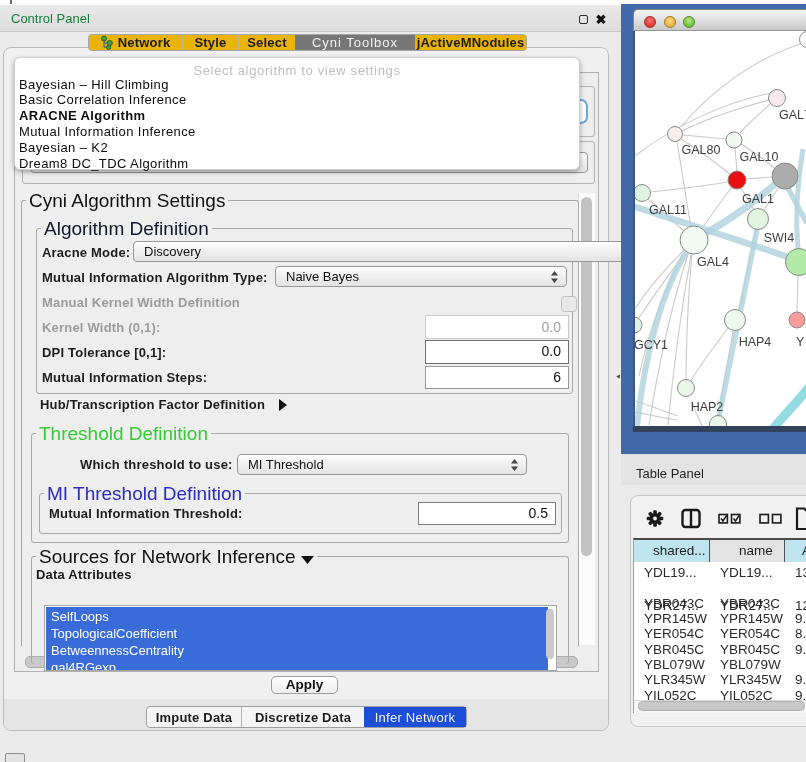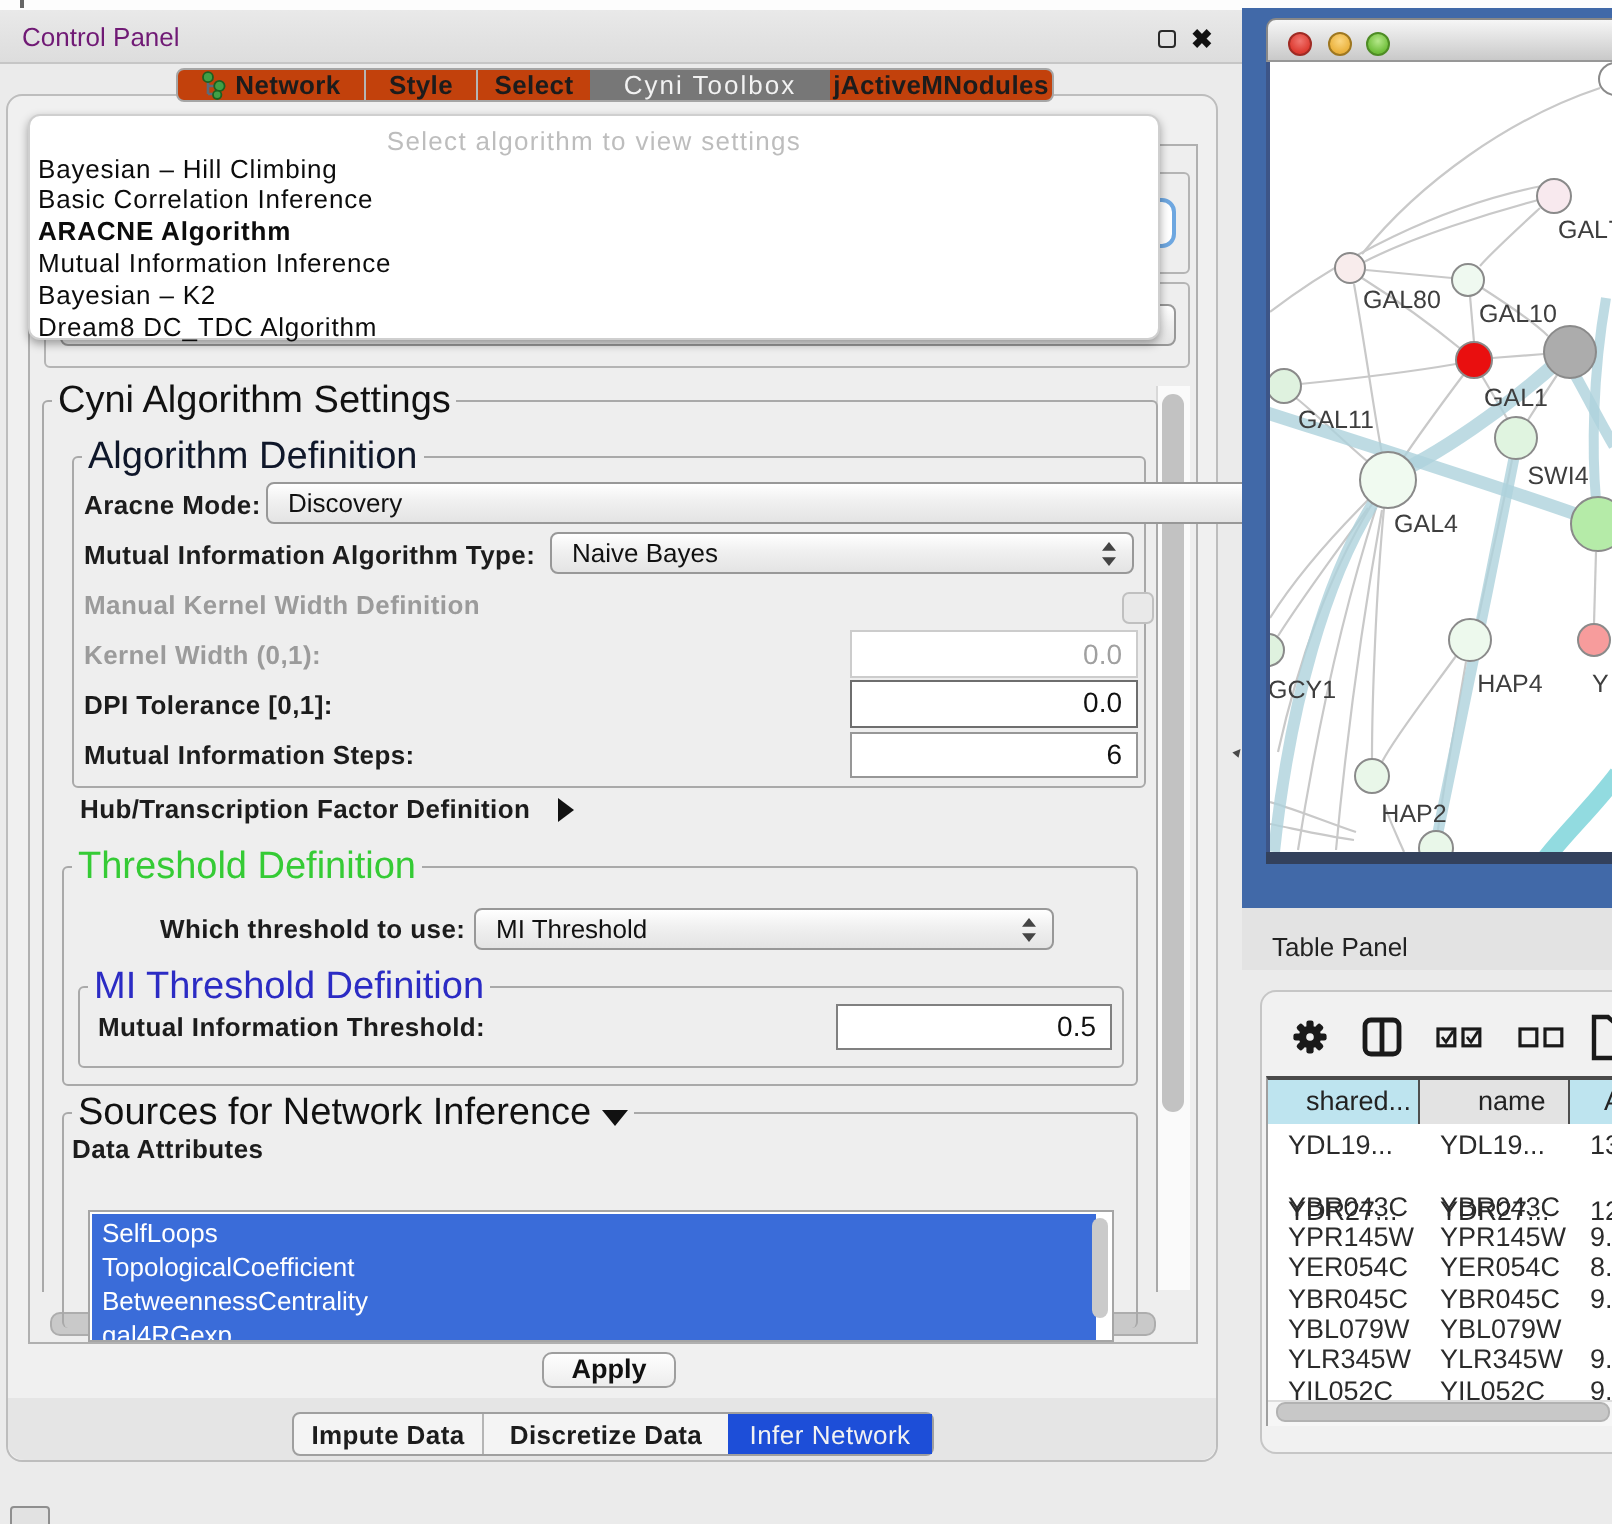--- a/index.html
+++ b/index.html
@@ -28,31 +28,31 @@
 <body>
 <div id="page">
 
   <div class="abs" style="left:0;top:0;width:806px;height:5px;background:#fdfdfd;"></div>
   <div class="abs" style="left:10px;top:0;width:2px;height:4px;background:#666;"></div>
 
   <div class="abs" style="left:0;top:5px;width:621px;height:729px;background:#ebebeb;"></div>
 
   <div class="abs" style="left:0;top:5px;width:621px;height:26px;
        background:linear-gradient(#e9e9e9,#dddddd);border-bottom:1px solid #c6c6c6;"></div>
-  <div class="abs" style="left:11px;top:11px;font-size:13px;color:#701a75;">Control Panel</div>
+  <div class="abs" style="left:11px;top:11px;font-size:13px;color:#15803d;">Control Panel</div>
   <div class="abs" style="left:579px;top:14.5px;width:7px;height:7px;border:1.7px solid #2a2a2a;border-radius:2px;"></div>
   <div class="abs" style="left:595.5px;top:12px;font-size:13px;color:#111;font-weight:bold;">✖</div>
 
   <div class="abs" style="left:3px;top:47px;width:606px;height:684px;background:#f0f0f0;
        border:1px solid #bdbdbd;border-radius:8px;box-sizing:border-box;"></div>
 
   <div class="abs" style="left:4px;top:699px;width:604px;height:31px;background:#e5e5e5;
        border-radius:0 0 8px 8px;"></div>
 
-  <div class="abs" style="left:88px;top:34px;width:439px;height:17px;background:#c2410c;
+  <div class="abs" style="left:88px;top:34px;width:439px;height:17px;background:#eab308;
        border:1px solid #a6a6a6;border-radius:4px;box-sizing:border-box;display:flex;">
     <div style="width:93px;border-right:1px solid #b5b5b5;display:flex;align-items:center;justify-content:center;">
       <svg width="12" height="15" viewBox="0 0 12 15" style="margin-right:5px;">
         <path d="M3,5 L3,12 M3,8 L8,8 M3,12 L6.5,12" stroke="#5a6b7a" stroke-width="1.3" fill="none"></path>
         <circle cx="3" cy="3.6" r="2.5" fill="#41a046" stroke="#1d6020" stroke-width="0.9"></circle>
         <circle cx="8.7" cy="8" r="2.6" fill="#41a046" stroke="#1d6020" stroke-width="0.9"></circle>
         <circle cx="7.6" cy="12.4" r="2.1" fill="#41a046" stroke="#1d6020" stroke-width="0.9"></circle>
       </svg>
 
       <span class="lbl">Network</span>

